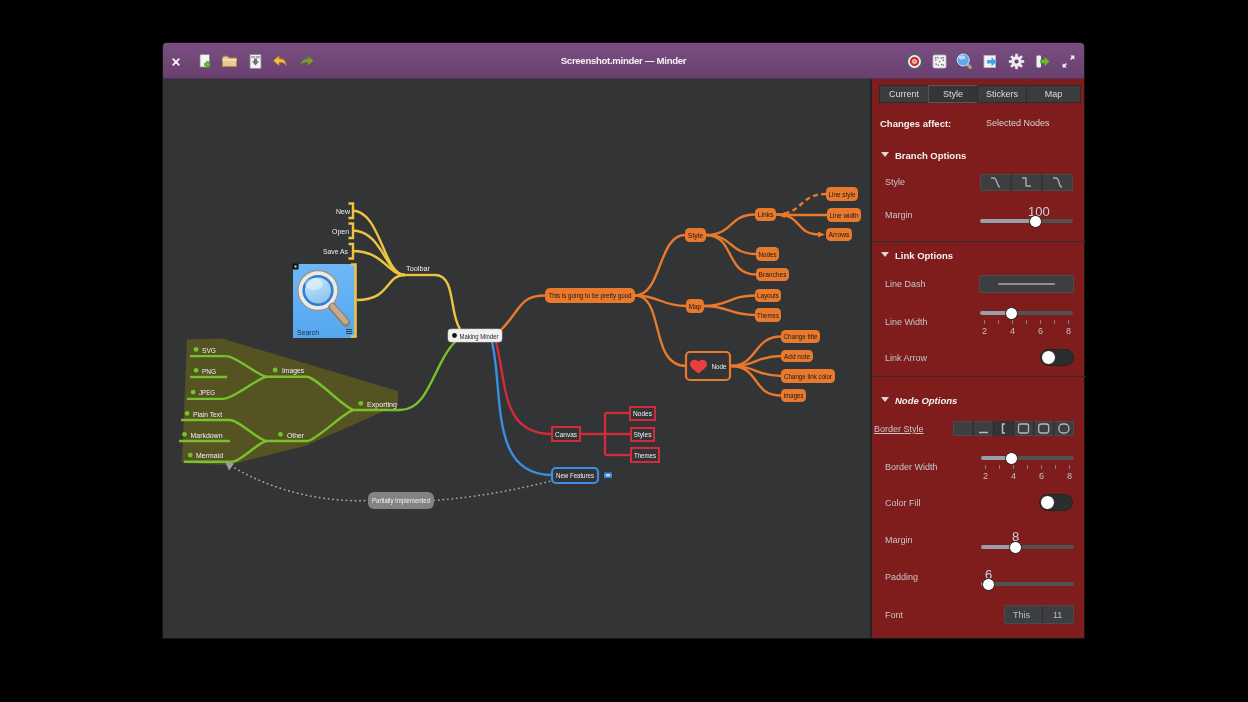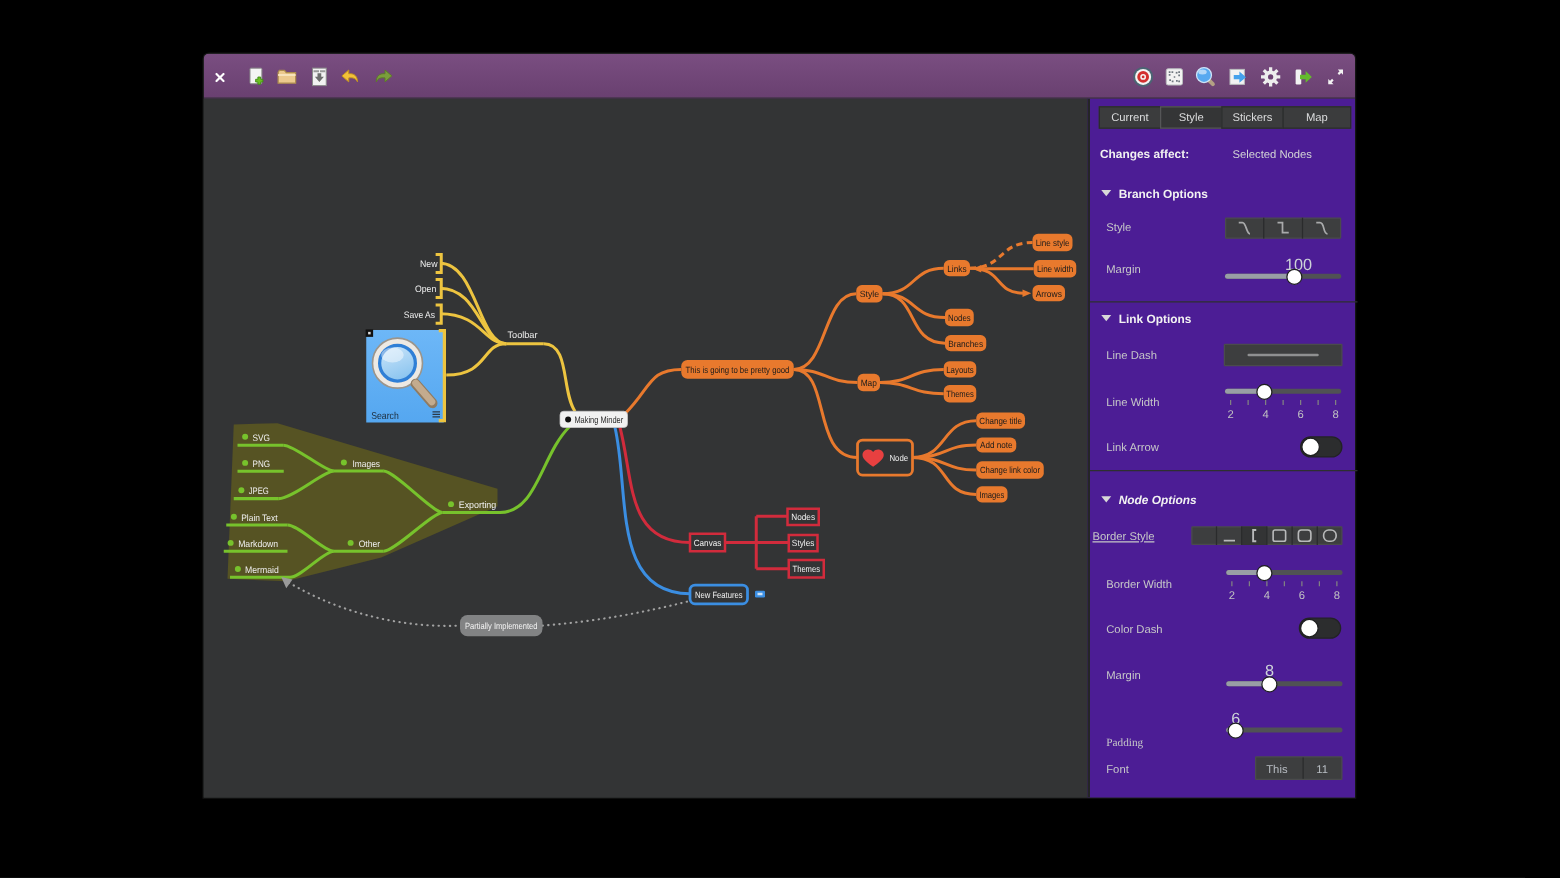--- a/index.html
+++ b/index.html
@@ -3,21 +3,21 @@
 <meta charset="utf-8">
 <style>
   html,body{margin:0;padding:0;background:#000;width:1248px;height:702px;overflow:hidden;}
   *{box-sizing:border-box;font-family:"Liberation Sans",sans-serif;}
   #win{position:absolute;left:163px;top:43px;width:921px;height:595px;background:#333435;border-radius:4px 4px 0 0;box-shadow:0 0 0 1px #141414;}
   #titlebar{position:absolute;left:0;top:0;width:921px;height:36px;border-radius:4px 4px 0 0;
     background:linear-gradient(#7a4e81,#694070);border-bottom:1px solid #503058;}
   #title{position:absolute;left:0;right:0;top:12px;text-align:center;color:#f7f2f7;font-size:9.6px;font-weight:bold;letter-spacing:-0.3px;}
   .tbico{position:absolute;top:10px;width:17px;height:17px;}
   #canvas{position:absolute;left:0;top:36px;width:707px;height:559px;background:#333435;overflow:hidden;}
-  #sidebar{position:absolute;right:0;top:36px;width:214px;height:559px;background:#4c1d95;border-left:2px solid #242526;margin-left:20px;}
+  #sidebar{position:absolute;right:0;top:36px;width:214px;height:559px;background:#7f1d1d;border-left:2px solid #242526;margin-left:20px;}
   .lab{position:absolute;color:#c6c7c8;font-size:9px;text-align:center;}
   .hdr{position:absolute;color:#f2f2f2;font-size:9.5px;font-weight:bold;}
   .tri{position:absolute;width:0;height:0;border-left:4px solid transparent;border-right:4px solid transparent;border-top:5px solid #d8d8d8;}
   .sep{position:absolute;left:0;width:214px;height:1px;background:#2e2f30;}
   .btn{position:absolute;background:#3d3e3f;border:1px solid #4a4b4c;border-radius:1px;}
   .track{position:absolute;height:4px;border-radius:2px;background:#505254;}
   .fill{position:absolute;height:4px;border-radius:2px;background:#989ea5;}
   .knob{position:absolute;width:13px;height:13px;border-radius:50%;background:#fff;border:1px solid #1e1f20;}
   .toggle{position:absolute;width:34px;height:17px;border-radius:9px;background:#2c2d2e;border:1px solid #222324;}
   .toggle .tk{position:absolute;left:0px;top:0px;width:15px;height:15px;border-radius:50%;background:#fff;border:1px solid #1e1f20;}
@@ -29,20 +29,21 @@
 </head>
 <body>
 <div id="win">
   <div id="titlebar">
     <svg style="position:absolute;left:9px;top:15px;width:8px;height:8px;" viewBox="0 0 8 8">
       <g stroke="#ffffff" stroke-width="1.7" stroke-linecap="round">
         <line x1="1.2" y1="1.2" x2="6.8" y2="6.8"></line>
           <line x1="6.8" y1="1.2" x2="1.2" y2="6.8"></line>
       </g>
     </svg>
+    <div id="title">Screenshot.minder — Minder</div>
     <svg class="tbico" style="left:33px" viewBox="0 0 17 17">
       <rect x="4" y="1.5" width="9.5" height="12.5" rx="0.8" fill="#f4f4f4" stroke="#8a8a8a" stroke-width="0.8"></rect>
       <path d="M 11,10.5 L 13.2,10.5 L 13.2,12.3 L 15,12.3 L 15,14.5 L 13.2,14.5 L 13.2,16.3 L 11,16.3 L 11,14.5 L 9.2,14.5 L 9.2,12.3 L 11,12.3 Z" fill="#6cc022" stroke="#3e8a12" stroke-width="0.7" transform="translate(-0.7,-1.9)"></path>
     </svg>
     <svg class="tbico" style="left:58px" viewBox="0 0 17 17">
       <path d="M 1.5,5 L 1.5,13.5 L 15.5,13.5 L 15.5,5 L 8,5 L 6.5,3.2 L 2.5,3.2 Z" fill="#ecca8e" stroke="#ad8c4e" stroke-width="1"></path>
       <path d="M 1.5,7 L 15.5,7" stroke="#f7e3bb" stroke-width="1.6"></path>
     </svg>
     <svg class="tbico" style="left:84px" viewBox="0 0 17 17">
       <rect x="3" y="1.5" width="11" height="14" fill="#f2f2f2" stroke="#8a8a8a" stroke-width="0.8"></rect>
@@ -399,32 +400,32 @@
     <div class="tick" style="left:141px;top:386px;"></div>
     <div class="tick" style="left:155px;top:386px;"></div>
     <div class="tick" style="left:169px;top:386px;"></div>
     <div class="tick" style="left:183px;top:386px;"></div>
     <div class="tick" style="left:197px;top:386px;"></div>
     <div class="tickl" style="left:111px;top:392px;">2</div>
     <div class="tickl" style="left:139px;top:392px;">4</div>
     <div class="tickl" style="left:167px;top:392px;">6</div>
     <div class="tickl" style="left:195px;top:392px;">8</div>
 
-    <div class="lab" style="left:13px;top:419px;">Color Dash</div>
+    <div class="lab" style="left:13px;top:419px;">Color Fill</div>
     <div class="toggle" style="left:167px;top:415px;">
         <div class="tk"></div>
       </div>
 
     <div class="lab" style="left:13px;top:456px;">Margin</div>
     <div class="valab" style="left:140px;top:450px;">8</div>
     <div class="track" style="left:109px;top:466px;width:93px;"></div>
     <div class="fill" style="left:109px;top:466px;width:35px;"></div>
     <div class="knob" style="left:137px;top:462px;"></div>
 
-    <div class="lab" style="left:13px;top:510px;font-family:Liberation Serif, serif;">Padding</div>
+    <div class="lab" style="left:13px;top:493px;">Padding</div>
     <div class="valab" style="left:113px;top:488px;">6</div>
     <div class="track" style="left:109px;top:503px;width:93px;"></div>
     <div class="fill" style="left:109px;top:503px;width:8px;"></div>
     <div class="knob" style="left:110px;top:499px;"></div>
 
     <div class="lab" style="left:13px;top:531px;">Font</div>
     <div class="btn" style="left:132px;top:526px;width:70px;height:19px;"></div>
     <div style="position:absolute;left:170px;top:527px;width:1px;height:17px;background:#2a2b2c;"></div>
     <div class="lab" style="left:141px;top:531px;color:#b9bec4;">This</div>
     <div class="lab" style="left:181px;top:531px;color:#b9bec4;">11</div>

